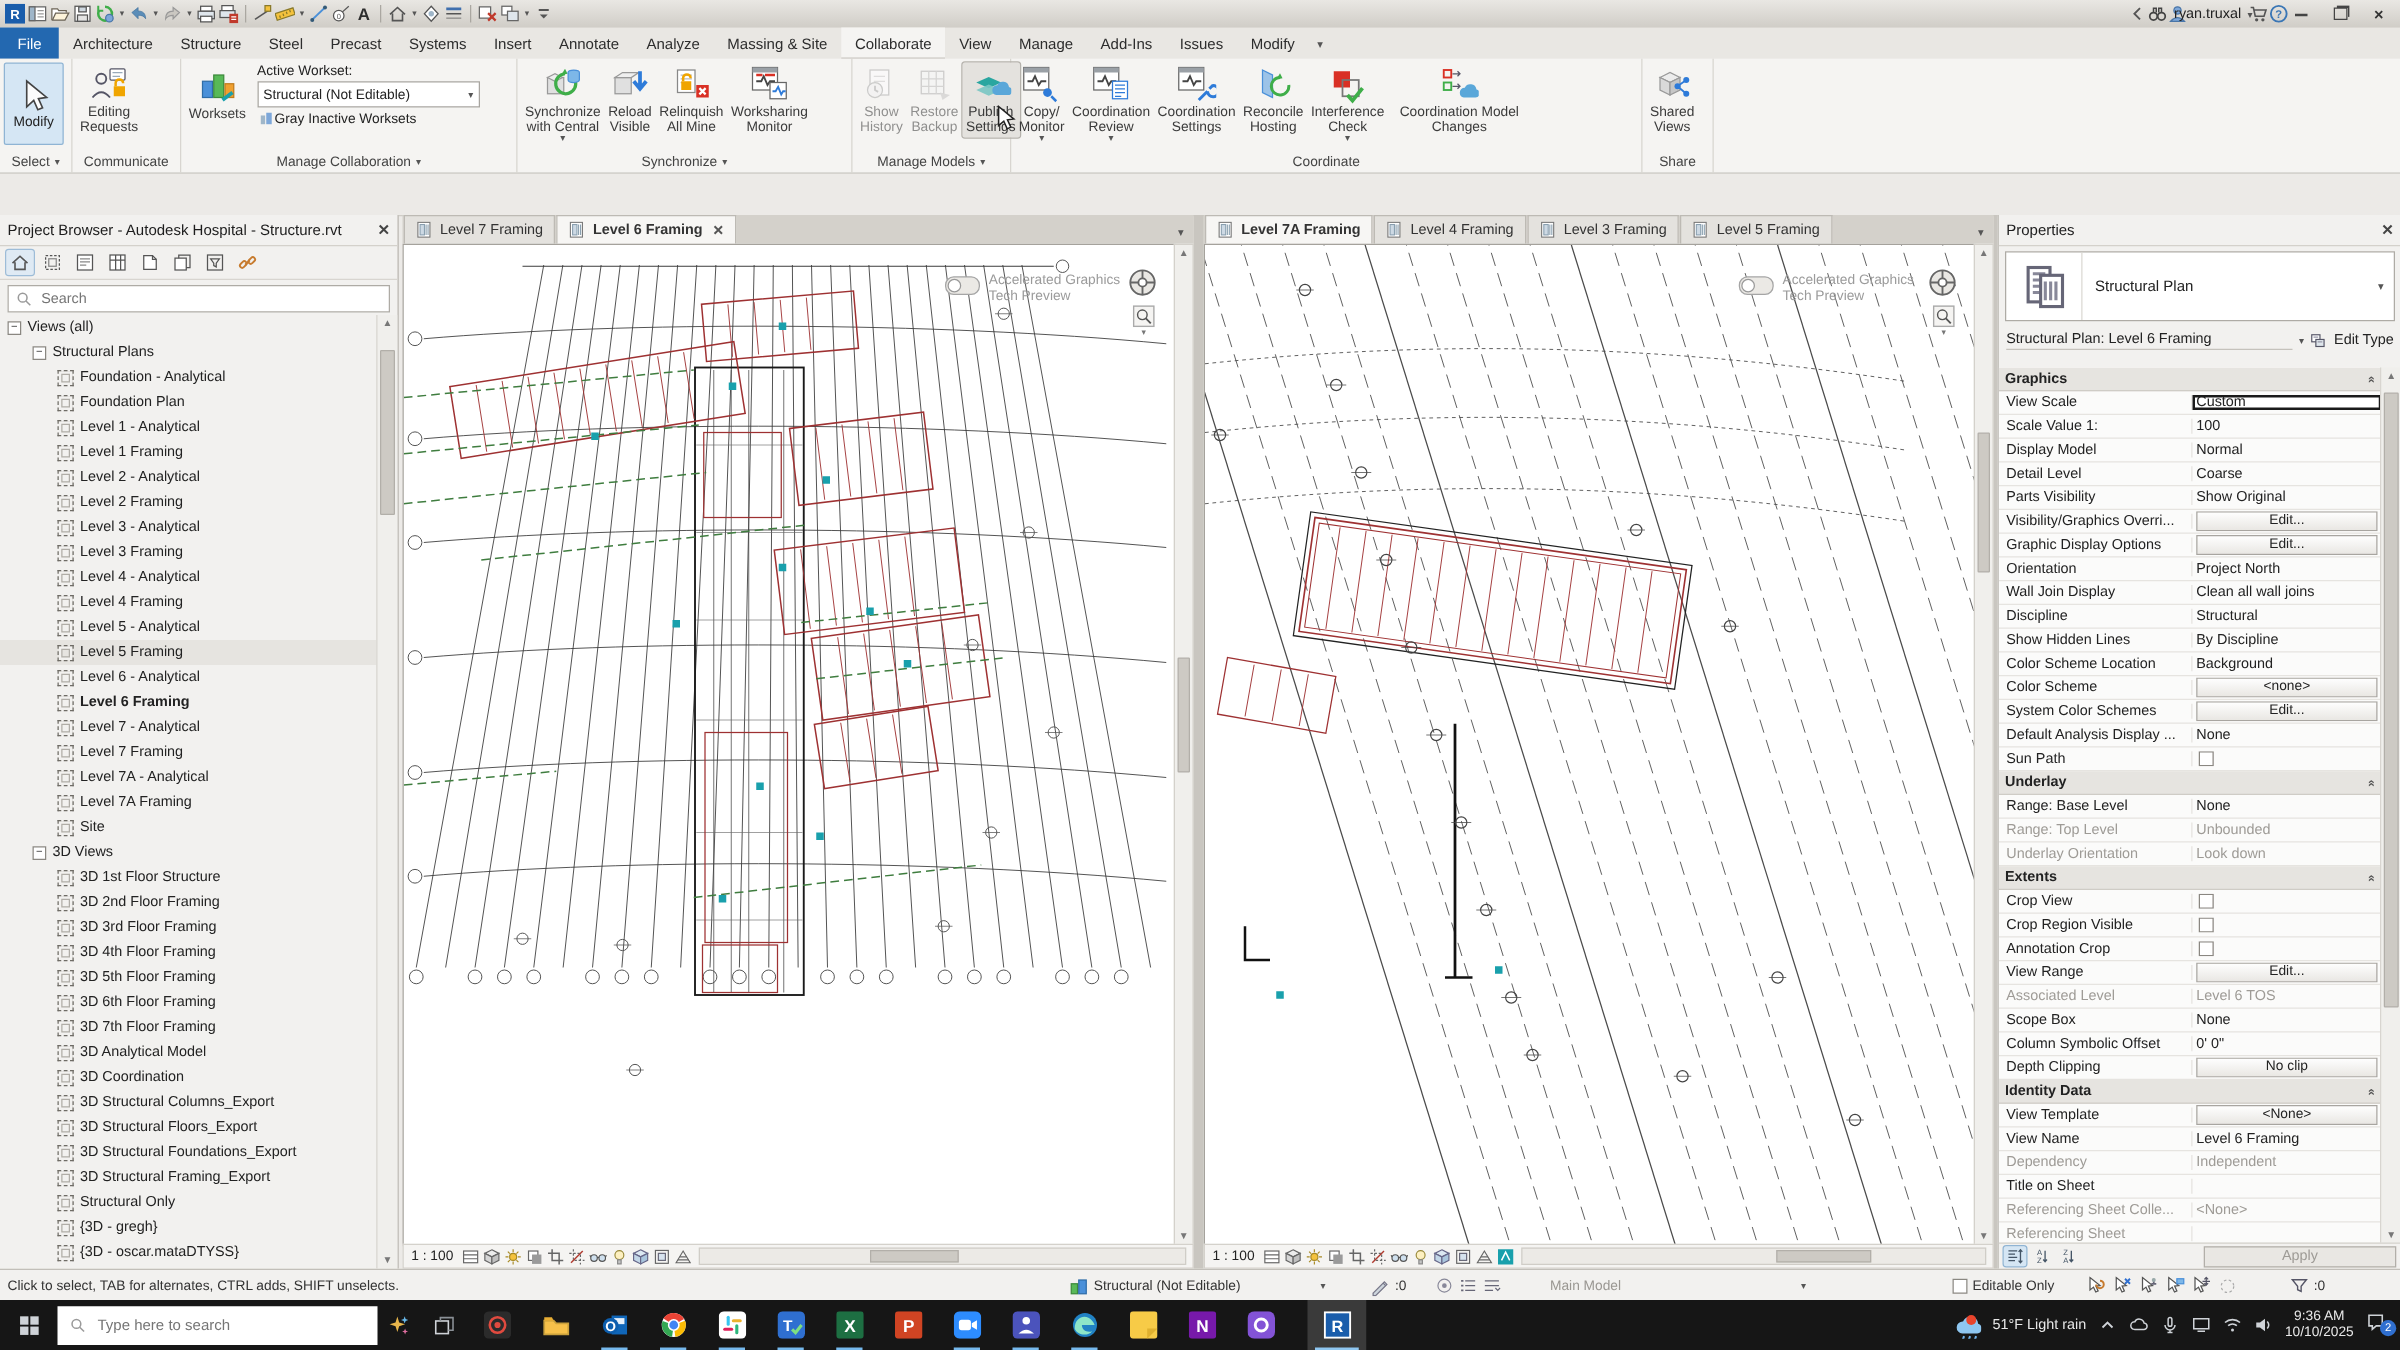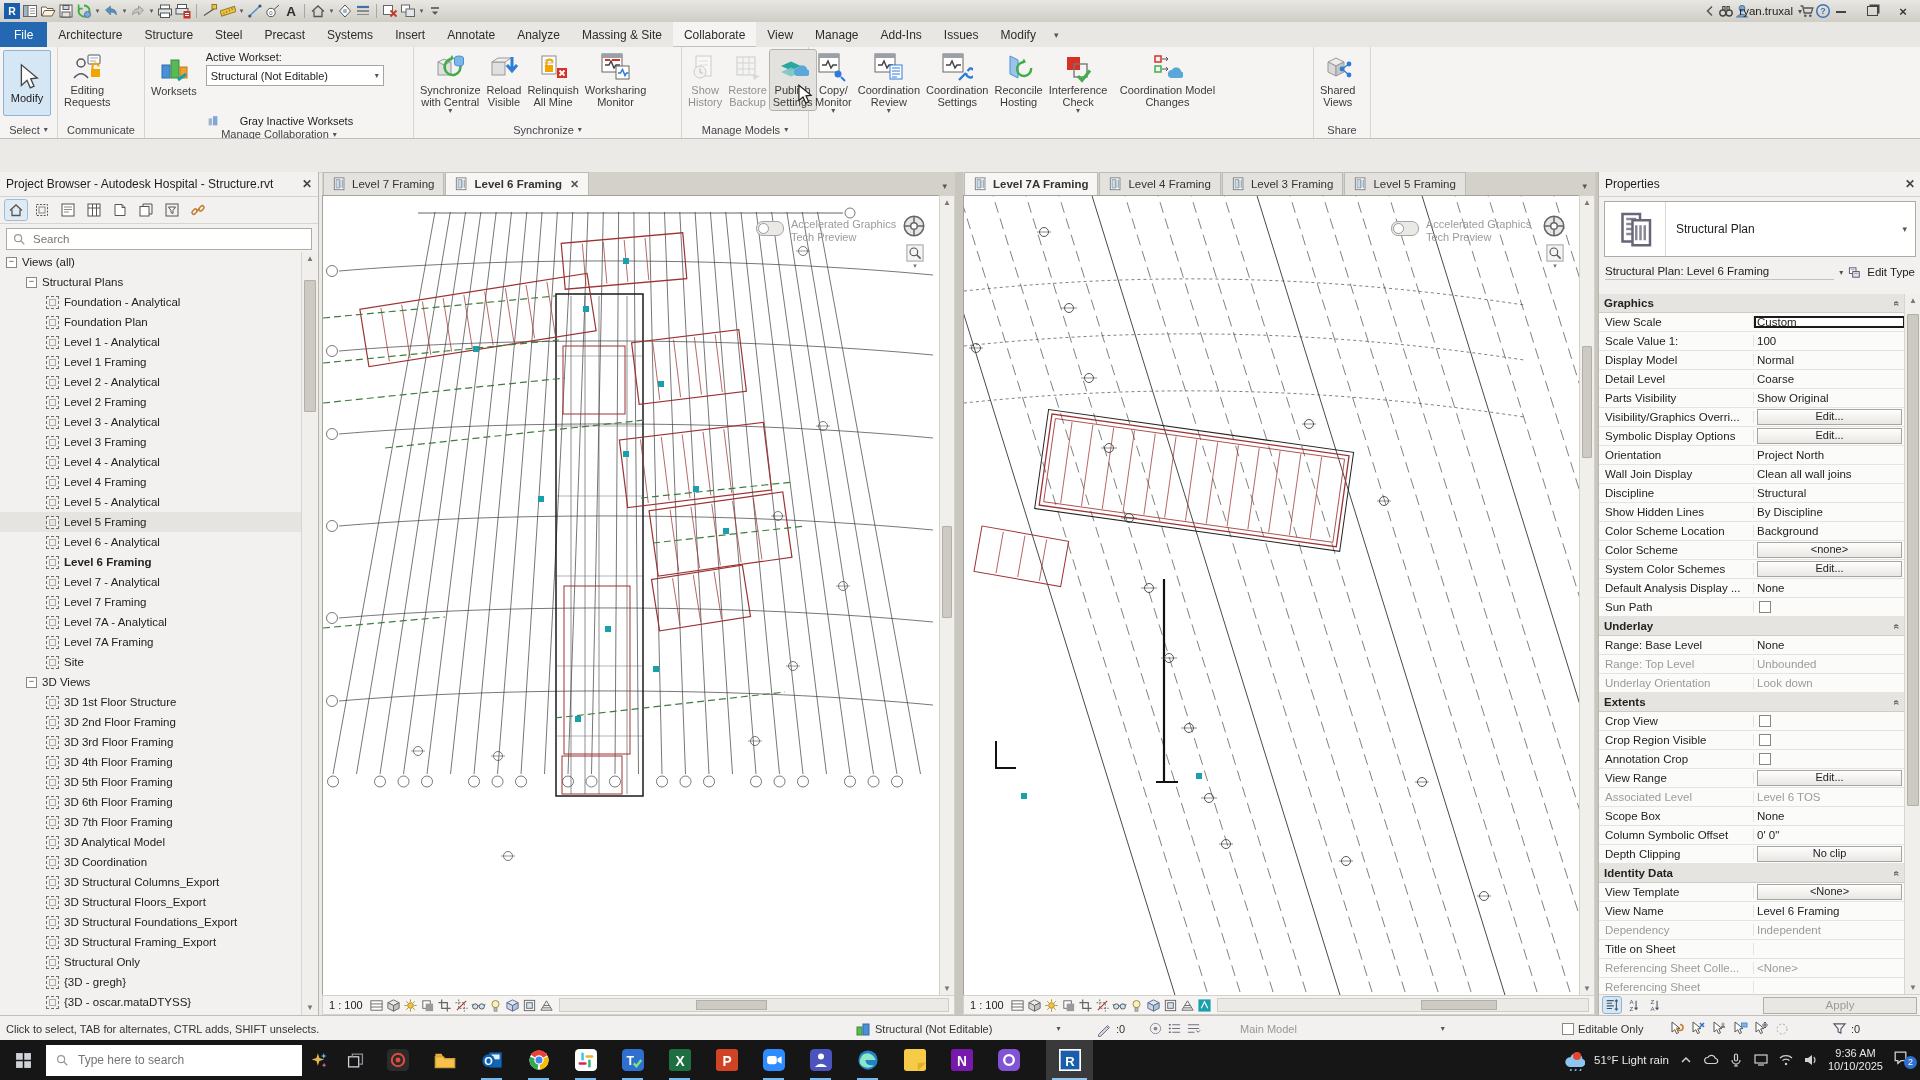--- a/index.html
+++ b/index.html
@@ -40,21 +40,21 @@
   .rbtn .ic{height:34px;}
   .rbtn.dis{opacity:.55;filter:grayscale(1);}
   .rbtn.hov{background:#e4e2de;outline:1px solid #b5b2ac;}
   .rbtn .bcaret{font-size:8px;color:#555;line-height:6px;}
   .modifybtn{width:46px;height:64px;background:#d5e6f4;border:1px solid #8fb4d4;border-radius:2px;
     display:flex;flex-direction:column;align-items:center;justify-content:center;font-size:11px;}
   .wkwrap{display:flex;gap:6px;padding-top:1px;}
   .wkright{display:flex;flex-direction:column;font-size:11px;gap:2px;}
   .wkdrop{width:168px;height:19px;background:#fff;border:1px solid #a8a5a0;display:flex;
     align-items:center;font-size:11px;padding:0 4px;justify-content:space-between;}
-  .wkgray{display:flex;align-items:center;gap:20px;margin-top:26px;}
+  .wkgray{display:flex;align-items:center;gap:0;}
   .strip{position:absolute;top:139px;left:0;width:100%;height:33px;background:#eceae7;
     border-bottom:1px solid #cfccc6;}
   
   .pb{position:absolute;left:0;top:172px;width:318px;height:843px;background:#f2f1ef;
     border-right:1px solid #b9b6b0;overflow:hidden;}
   .paneltitle{height:24px;display:flex;align-items:center;padding:0 6px;font-size:12px;
     color:#1d1d1d;border-bottom:1px solid #d4d1cb;}
   .paneltitle .x{margin-left:auto;color:#444;font-size:12px;font-weight:bold;}
   .pbtools{height:26px;display:flex;align-items:center;gap:4px;padding:0 5px;border-bottom:1px solid #d8d5d0;}
   .pbtools .tool{width:22px;height:20px;display:flex;align-items:center;justify-content:center;border-radius:2px;}
@@ -618,20 +618,23 @@
               <svg width="32" height="32" viewBox="0 0 32 32">
                 <rect x="4" y="4" width="6" height="6" fill="none" stroke="#d93025" stroke-width="1.5"></rect>
                 <rect x="4" y="14" width="6" height="6" fill="none" stroke="#3fae49" stroke-width="1.5"></rect>
                 <path d="M11 7 h6 m-2-2 2 2 -2 2 M11 17 h6 m-2-2 2 2 -2 2" stroke="#556" fill="none"></path>
                 <path d="M20 26 a4 4 0 0 1 .8-7.9 a5 5 0 0 1 9.4 1.4 a3.3 3.3 0 0 1-.8 6.5 z" fill="#5aa7d9"></path>
               </svg>
             </span>
             <span class="lab">Coordination Model</span>
             <span class="lab">Changes</span>
           </div>
+        </div>
+        <div class="rfoot">
+          <span>Coordinate</span>
         </div>
       </div>
       <div class="rpanel" style="width: 56px;">
         <div class="rcontent">
           <div class="rbtn">
             <span class="ic" style="width: 32px; height: 32px;">
               <svg width="32" height="32" viewBox="0 0 32 32">
                 <path d="M6 10 l8-4 8 4 -8 4z" fill="#ececec" stroke="#999"></path>
                 <path d="M6 10 v10 l8 4 V14z" fill="#d9d9d9" stroke="#999"></path>
                 <path d="M22 10 v10 l-8 4 V14z" fill="#c6c6c6" stroke="#999"></path>
@@ -1505,21 +1508,21 @@
             <span>Show Original</span>
           </div>
         </div>
         <div class="prow">
           <div class="plabel">Visibility/Graphics Overri...</div>
           <div class="pval">
             <span class="vbtn">Edit...</span>
           </div>
         </div>
         <div class="prow">
-          <div class="plabel">Symbolic Display Options</div>
+          <div class="plabel">Graphic Display Options</div>
           <div class="pval">
             <span class="vbtn">Edit...</span>
           </div>
         </div>
         <div class="prow">
           <div class="plabel">Orientation</div>
           <div class="pval">
             <span>Project North</span>
           </div>
         </div>

